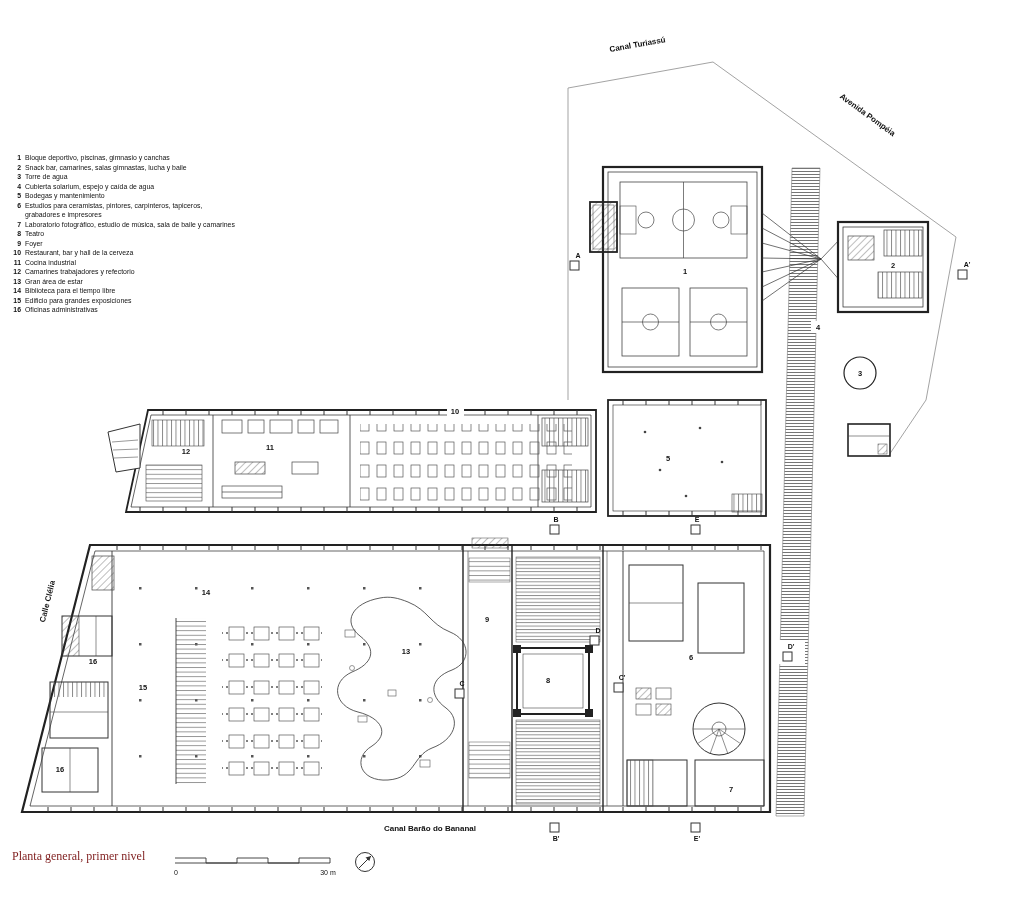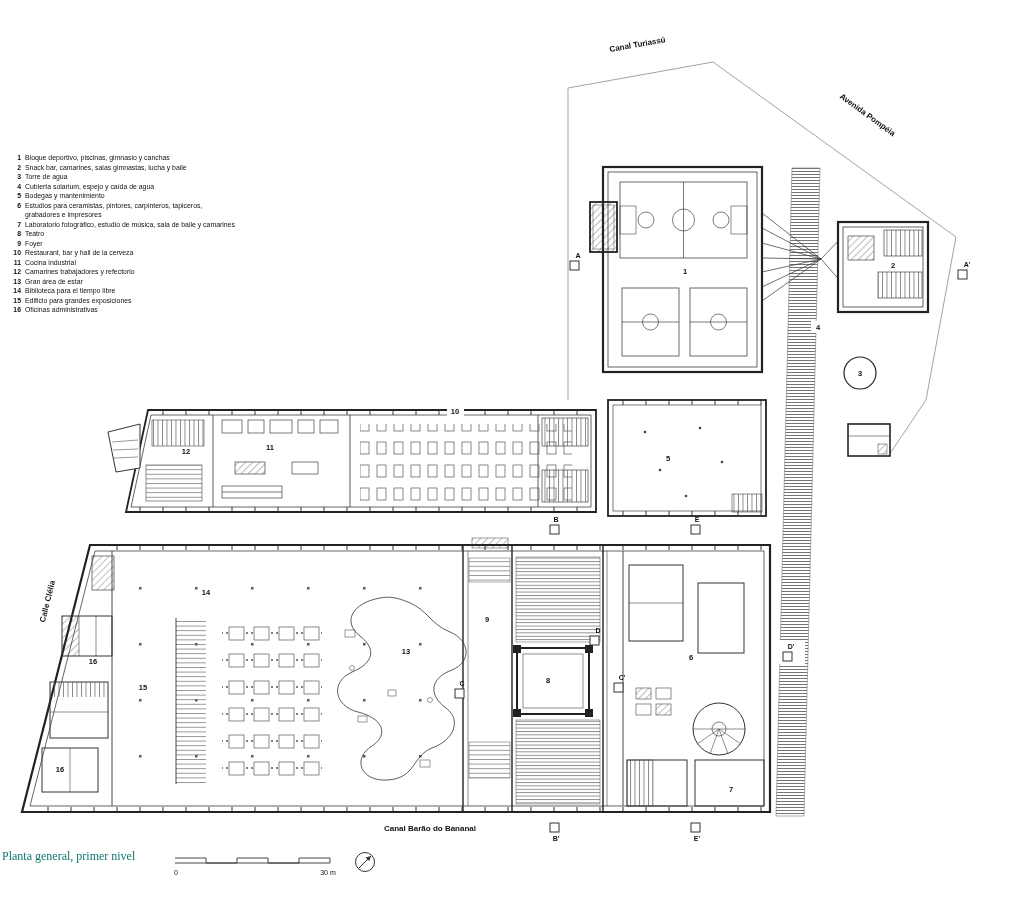--- a/index.html
+++ b/index.html
@@ -3,22 +3,22 @@
 <meta charset="utf-8">
 <style>
   html,body{margin:0;padding:0;background:#fff;}
   .sheet{position:relative;width:1024px;height:913px;background:#fff;overflow:hidden;
          font-family:"Liberation Sans",sans-serif;color:#111;}
   .sheet svg{position:absolute;left:0;top:0;}
   .legend{position:absolute;left:10px;top:153px;width:228px;}
   .lrow{display:flex;gap:4px;font:6.9px/1.38 "Liberation Sans",sans-serif;color:#111;}
   .lnum{width:11px;text-align:right;font-weight:bold;flex:none;}
   .ltext{flex:1;}
-  .sheet-title{position:absolute;left:2px;top:849px;
-         font:12px "Liberation Serif",serif;color:#0f766e;}
+  .sheet-title{position:absolute;left:12px;top:849px;
+         font:12px "Liberation Serif",serif;color:#7f1d1d;}
   
   .street{font:bold 8px "Liberation Sans",sans-serif;fill:#111;}
   .num{font:bold 7.5px "Liberation Sans",sans-serif;fill:#111;text-anchor:middle;}
   .sec{font:bold 7px "Liberation Sans",sans-serif;fill:#111;text-anchor:middle;}
   .scalelbl{font:7px "Liberation Sans",sans-serif;fill:#111;text-anchor:middle;}
 </style>
 </head>
 <body>
 
 <div class="sheet">

